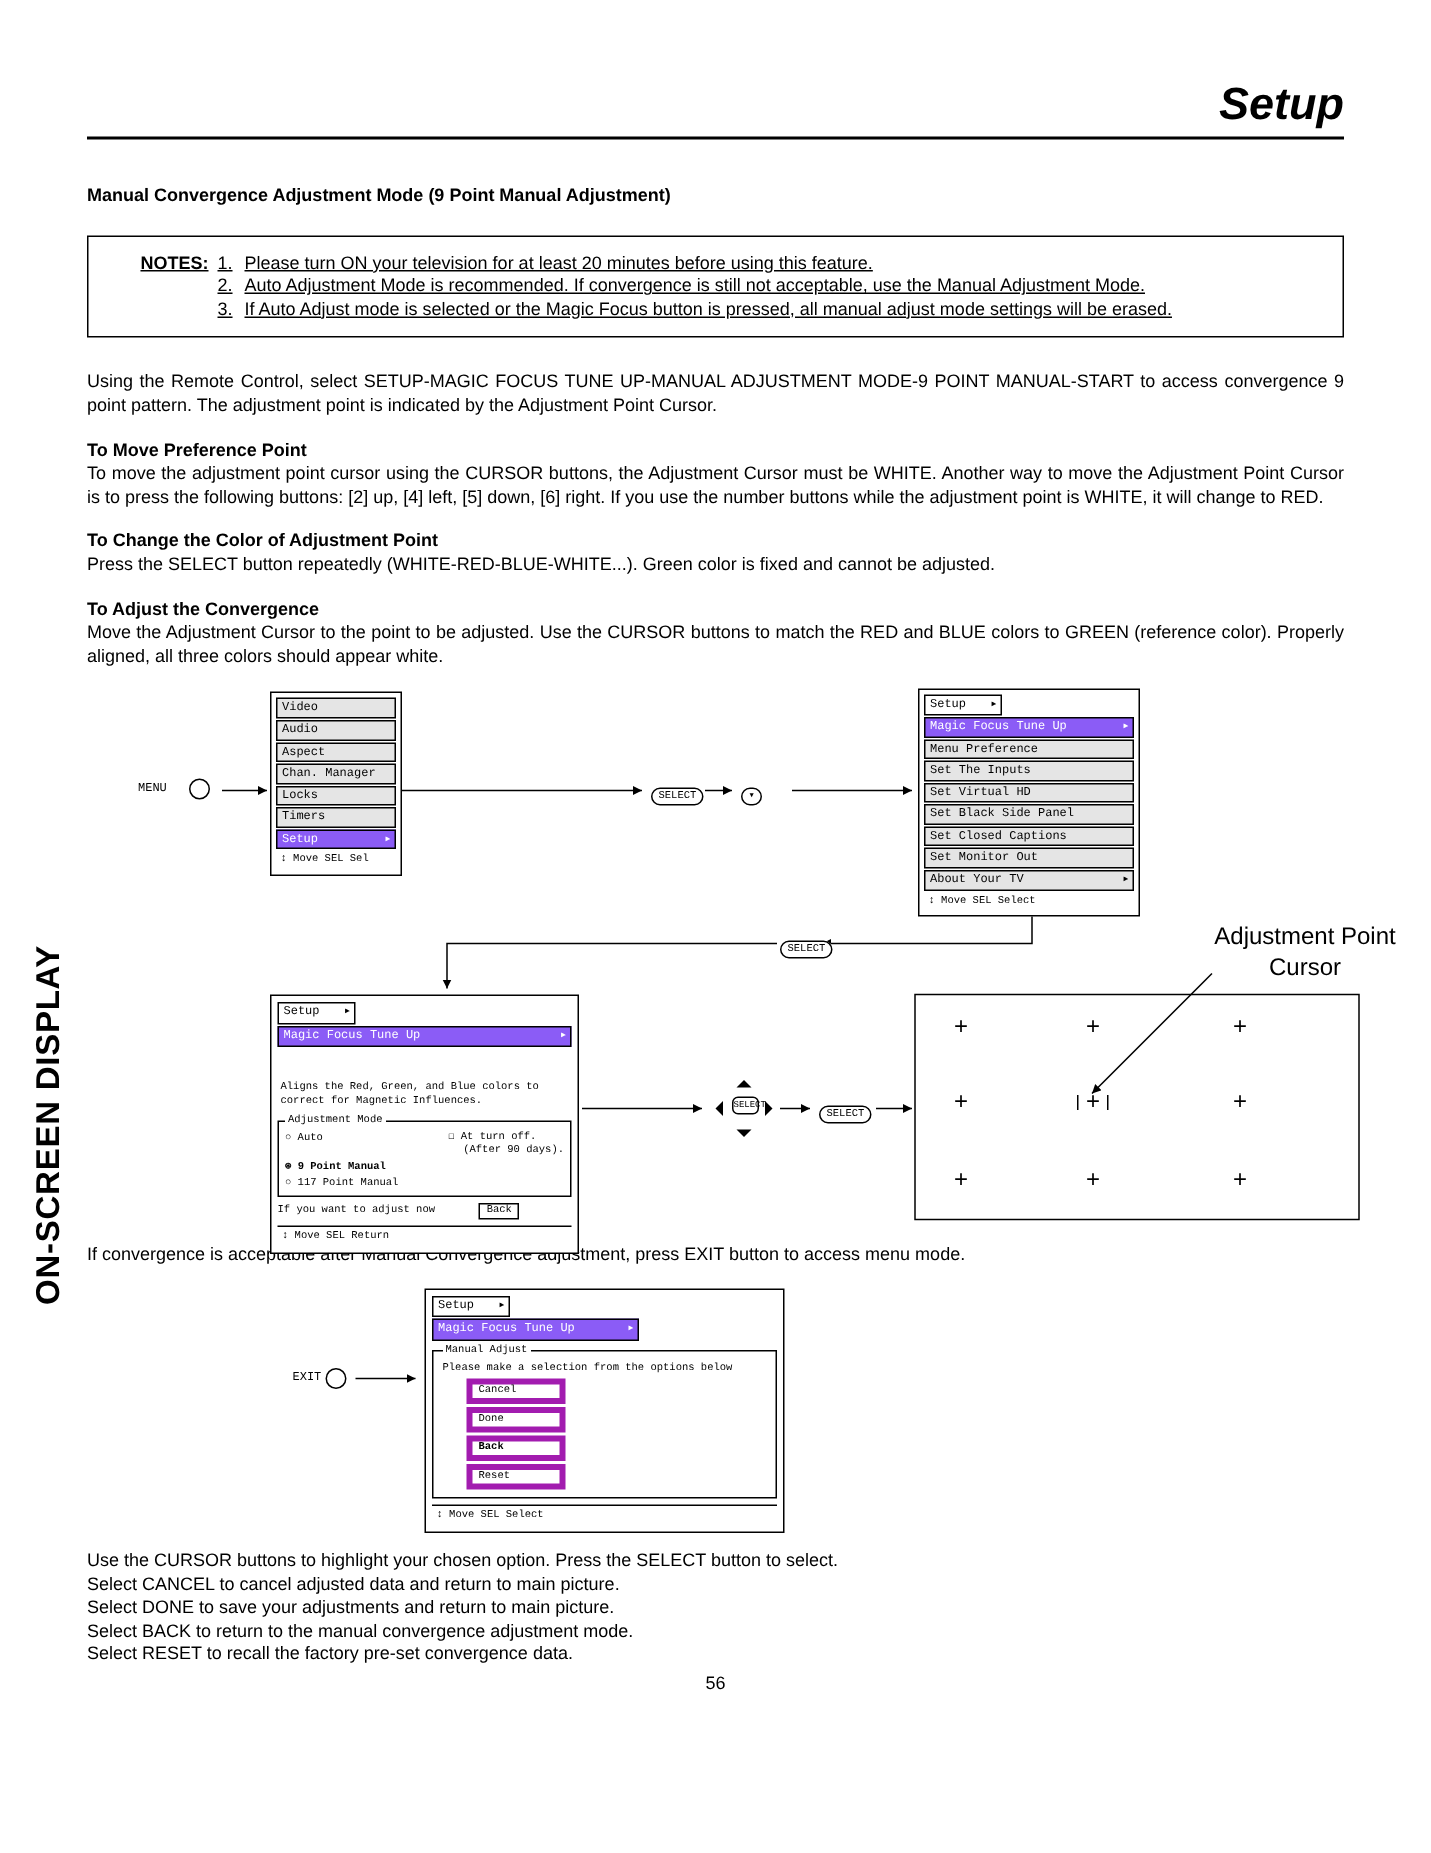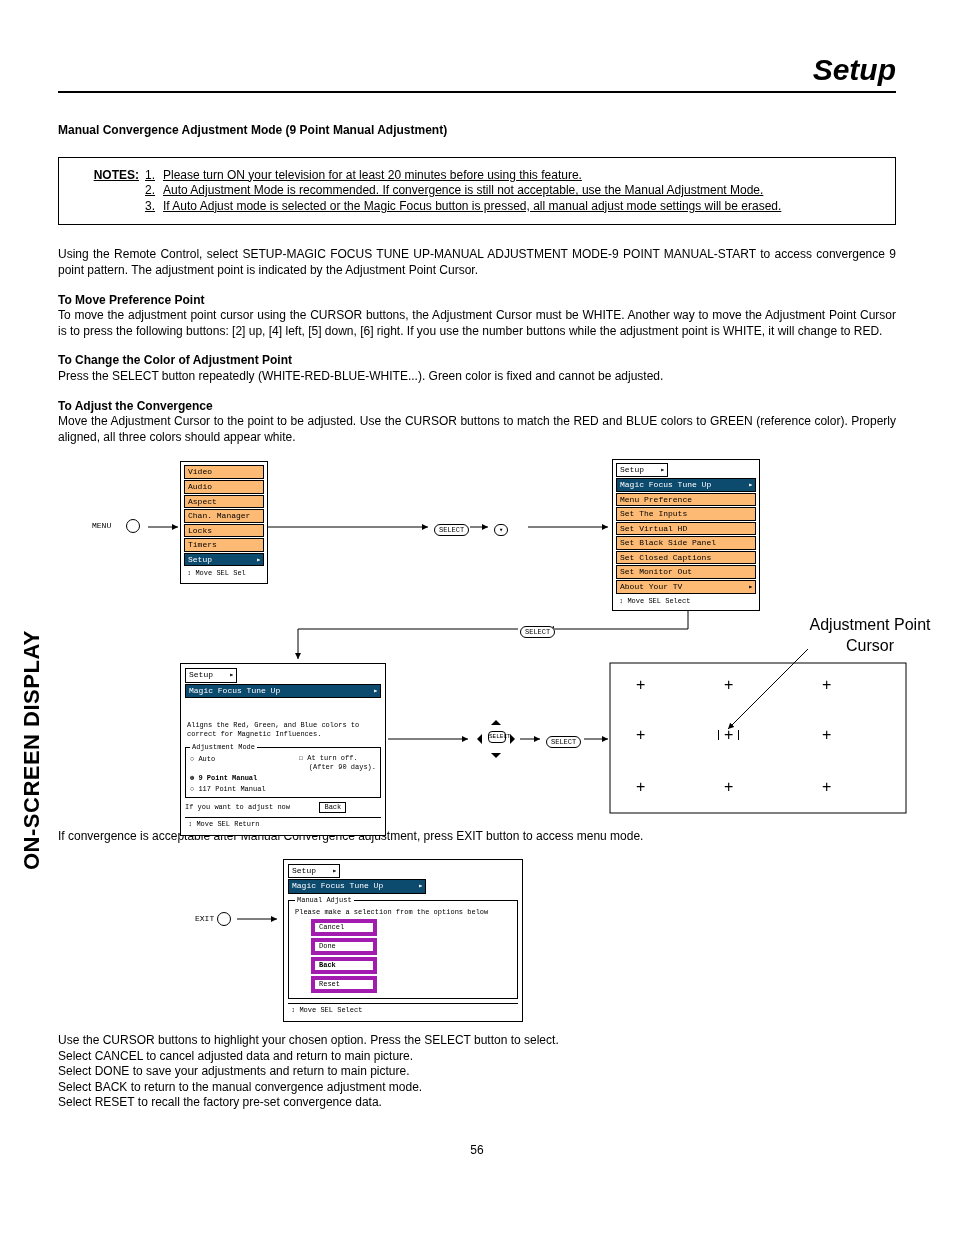--- a/index.html
+++ b/index.html
@@ -44,44 +44,44 @@
     position: absolute;
     left: 18px;
     top: 870px;
     transform: rotate(-90deg);
     transform-origin: left top;
     font-family: Arial, sans-serif;
     font-weight: bold;
     font-size: 22px;
     letter-spacing: 0.5px;
   }
-  .page-num { text-align: center; margin-top: 32px; }
+  .page-num { text-align: center; margin-top: 4px; }
 
   
   .fig {
     position: relative;
     width: 820px;
     height: 360px;
     margin: 14px 0 10px 30px;
   }
   .menu-box {
     position: absolute;
     font-family: "Courier New", monospace;
     font-size: 8px;
     line-height: 1.2;
   }
   .menu-item {
     border: 1px solid #000;
-    background: #fdba74;
+    background: #e5e5e5;
     padding: 1px 3px;
     margin-bottom: 1px;
     position: relative;
     white-space: nowrap;
   }
-  .menu-item.hilite { background: #0c4a6e; color: #fff; }
+  .menu-item.hilite { background: #8b5cf6; color: #fff; }
   .menu-title { background: #fff; color:#000; }
   .menu-foot { padding: 2px 3px; font-size: 7px; }
   .menu-outer { border: 1px solid #000; padding: 3px; background:#fff; }
 
   .arrow-right::after {
     content: "▸"; position: absolute; right: 2px; top: 1px; color: inherit;
   }
 
   .btn-label {
     border: 1px solid #000;

